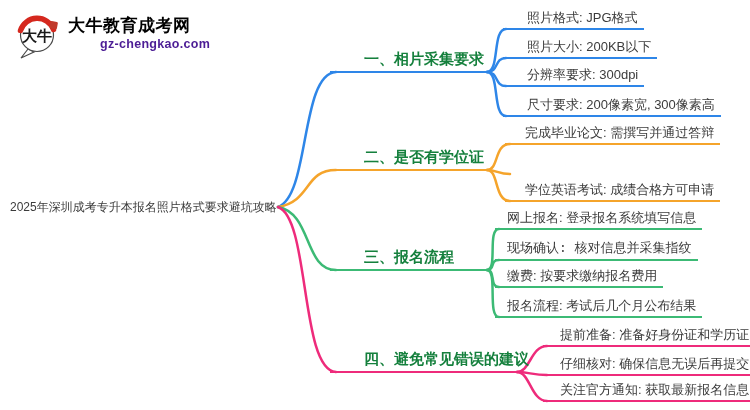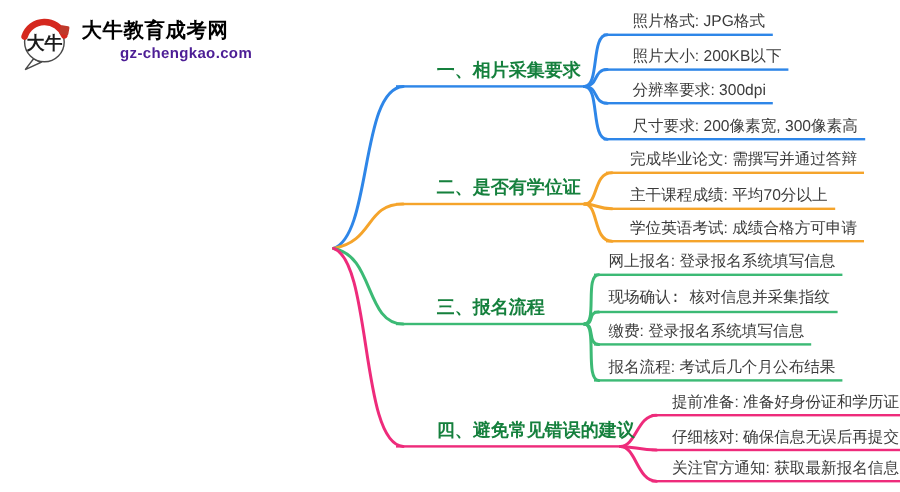--- a/index.html
+++ b/index.html
@@ -76,37 +76,37 @@
       <path d="M 6.5 22.5 A 17.5 17.5 0 0 1 39.5 21.5" fill="none" stroke="#D5281E" stroke-width="5.5" stroke-linecap="round"></path>
       <rect x="36" y="13.5" width="7.5" height="7.5" rx="1.2" fill="#C0392B" transform="rotate(10 40 17)"></rect>
       <text x="23" y="33" text-anchor="middle" font-size="15" font-weight="bold" fill="#1a1a1a" font-family="'DejaVu Serif',serif">大牛</text>
     </svg>
     <div class="logo-text">
       <div class="logo-name" style="color: #000000;">大牛教育成考网</div>
       <div class="logo-url" style="color: #4c1d95; margin-left: 32px;">gz-chengkao.com</div>
     </div>
   </div>
 
+  <div class="central">2025年深圳成考专升本报名照片格式要求避坑攻略</div>
 
   <div class="branch" style="left: 330px; top: 49px; width: 160px; border-bottom-color: rgb(46, 134, 232);">一、相片采集要求</div>
   <div class="branch" style="left: 330px; top: 147px; width: 160px; border-bottom-color: rgb(245, 164, 43);">二、是否有学位证</div>
   <div class="branch" style="left: 330px; top: 247px; width: 160px; border-bottom-color: rgb(60, 186, 117);">三、报名流程</div>
   <div class="branch" style="left: 330px; top: 349px; width: 190px; border-bottom-color: rgb(238, 43, 123);">四、避免常见错误的建议</div>
 
   <div class="leaf" style="left: 503px; top: 10px; padding-left: 24px; border-bottom-color: rgb(46, 134, 232);">照片格式: JPG格式</div>
   <div class="leaf" style="left: 503px; top: 39px; padding-left: 24px; border-bottom-color: rgb(46, 134, 232);">照片大小: 200KB以下</div>
   <div class="leaf" style="left: 503px; top: 67px; padding-left: 24px; border-bottom-color: rgb(46, 134, 232);">分辨率要求: 300dpi</div>
   <div class="leaf" style="left: 503px; top: 97px; padding-left: 24px; border-bottom-color: rgb(46, 134, 232);">尺寸要求: 200像素宽, 300像素高</div>
 
   <div class="leaf" style="left: 505px; top: 125px; padding-left: 20px; border-bottom-color: rgb(245, 164, 43);">完成毕业论文: 需撰写并通过答辩</div>
-  <div class="leaf" style="left: 505px; top: 155px; padding-left: 20px; border-bottom-color: rgb(245, 164, 43);">主干课程成绩: 平均70分以上</div>
   <div class="leaf" style="left: 505px; top: 182px; padding-left: 20px; border-bottom-color: rgb(245, 164, 43);">学位英语考试: 成绩合格方可申请</div>
 
   <div class="leaf" style="left: 495px; top: 210px; padding-left: 12px; border-bottom-color: rgb(60, 186, 117); text-align: right;">网上报名: 登录报名系统填写信息</div>
   <div class="leaf" style="left: 495px; top: 241px; padding-left: 12px; border-bottom-color: rgb(60, 186, 117); font-family: Liberation Mono, monospace;">现场确认: 核对信息并采集指纹</div>
-  <div class="leaf" style="left: 495px; top: 268px; padding-left: 12px; border-bottom-color: rgb(60, 186, 117);">缴费: 登录报名系统填写信息</div>
+  <div class="leaf" style="left: 495px; top: 268px; padding-left: 12px; border-bottom-color: rgb(60, 186, 117);">缴费: 按要求缴纳报名费用</div>
   <div class="leaf" style="left: 495px; top: 298px; padding-left: 12px; border-bottom-color: rgb(60, 186, 117);">报名流程: 考试后几个月公布结果</div>
 
   <div class="leaf" style="left: 543px; top: 327px; padding-left: 17px; border-bottom-color: rgb(238, 43, 123);">提前准备: 准备好身份证和学历证明</div>
   <div class="leaf" style="left: 543px; top: 356px; padding-left: 17px; border-bottom-color: rgb(238, 43, 123);">仔细核对: 确保信息无误后再提交</div>
   <div class="leaf" style="left: 543px; top: 382px; padding-left: 17px; border-bottom-color: rgb(238, 43, 123);">关注官方通知: 获取最新报名信息</div>
 
 </div>
 
 </body></html>

